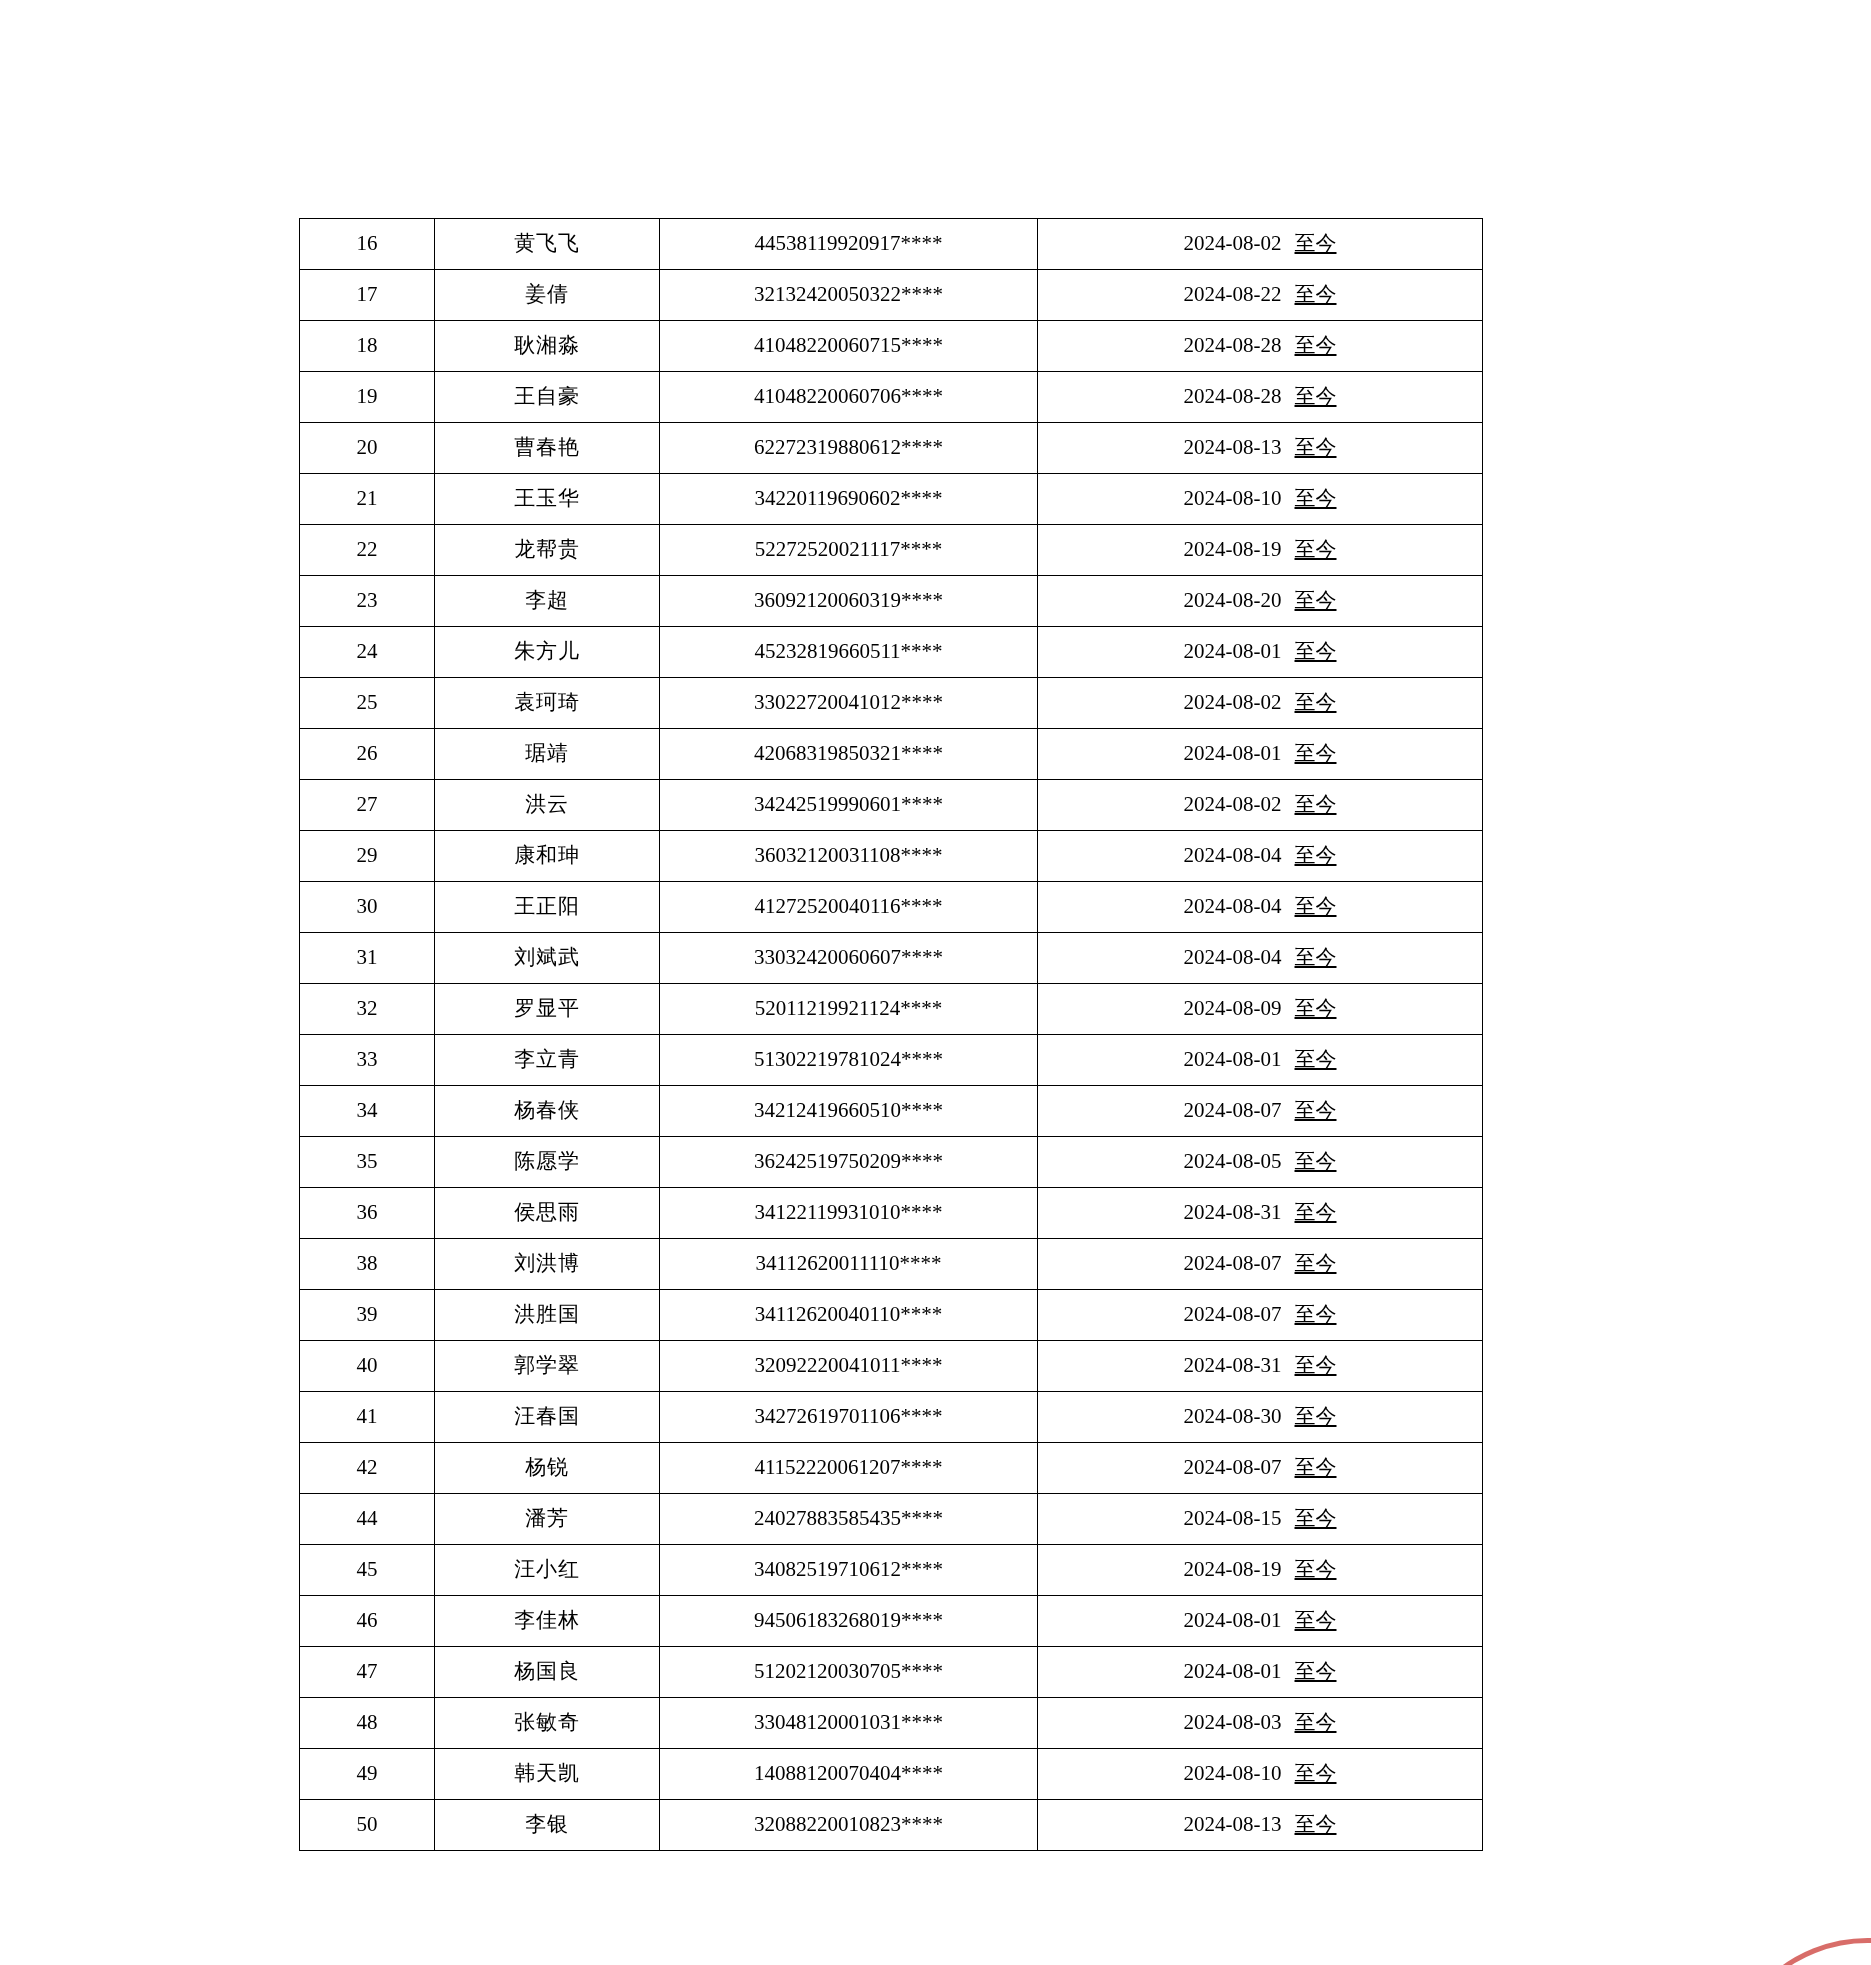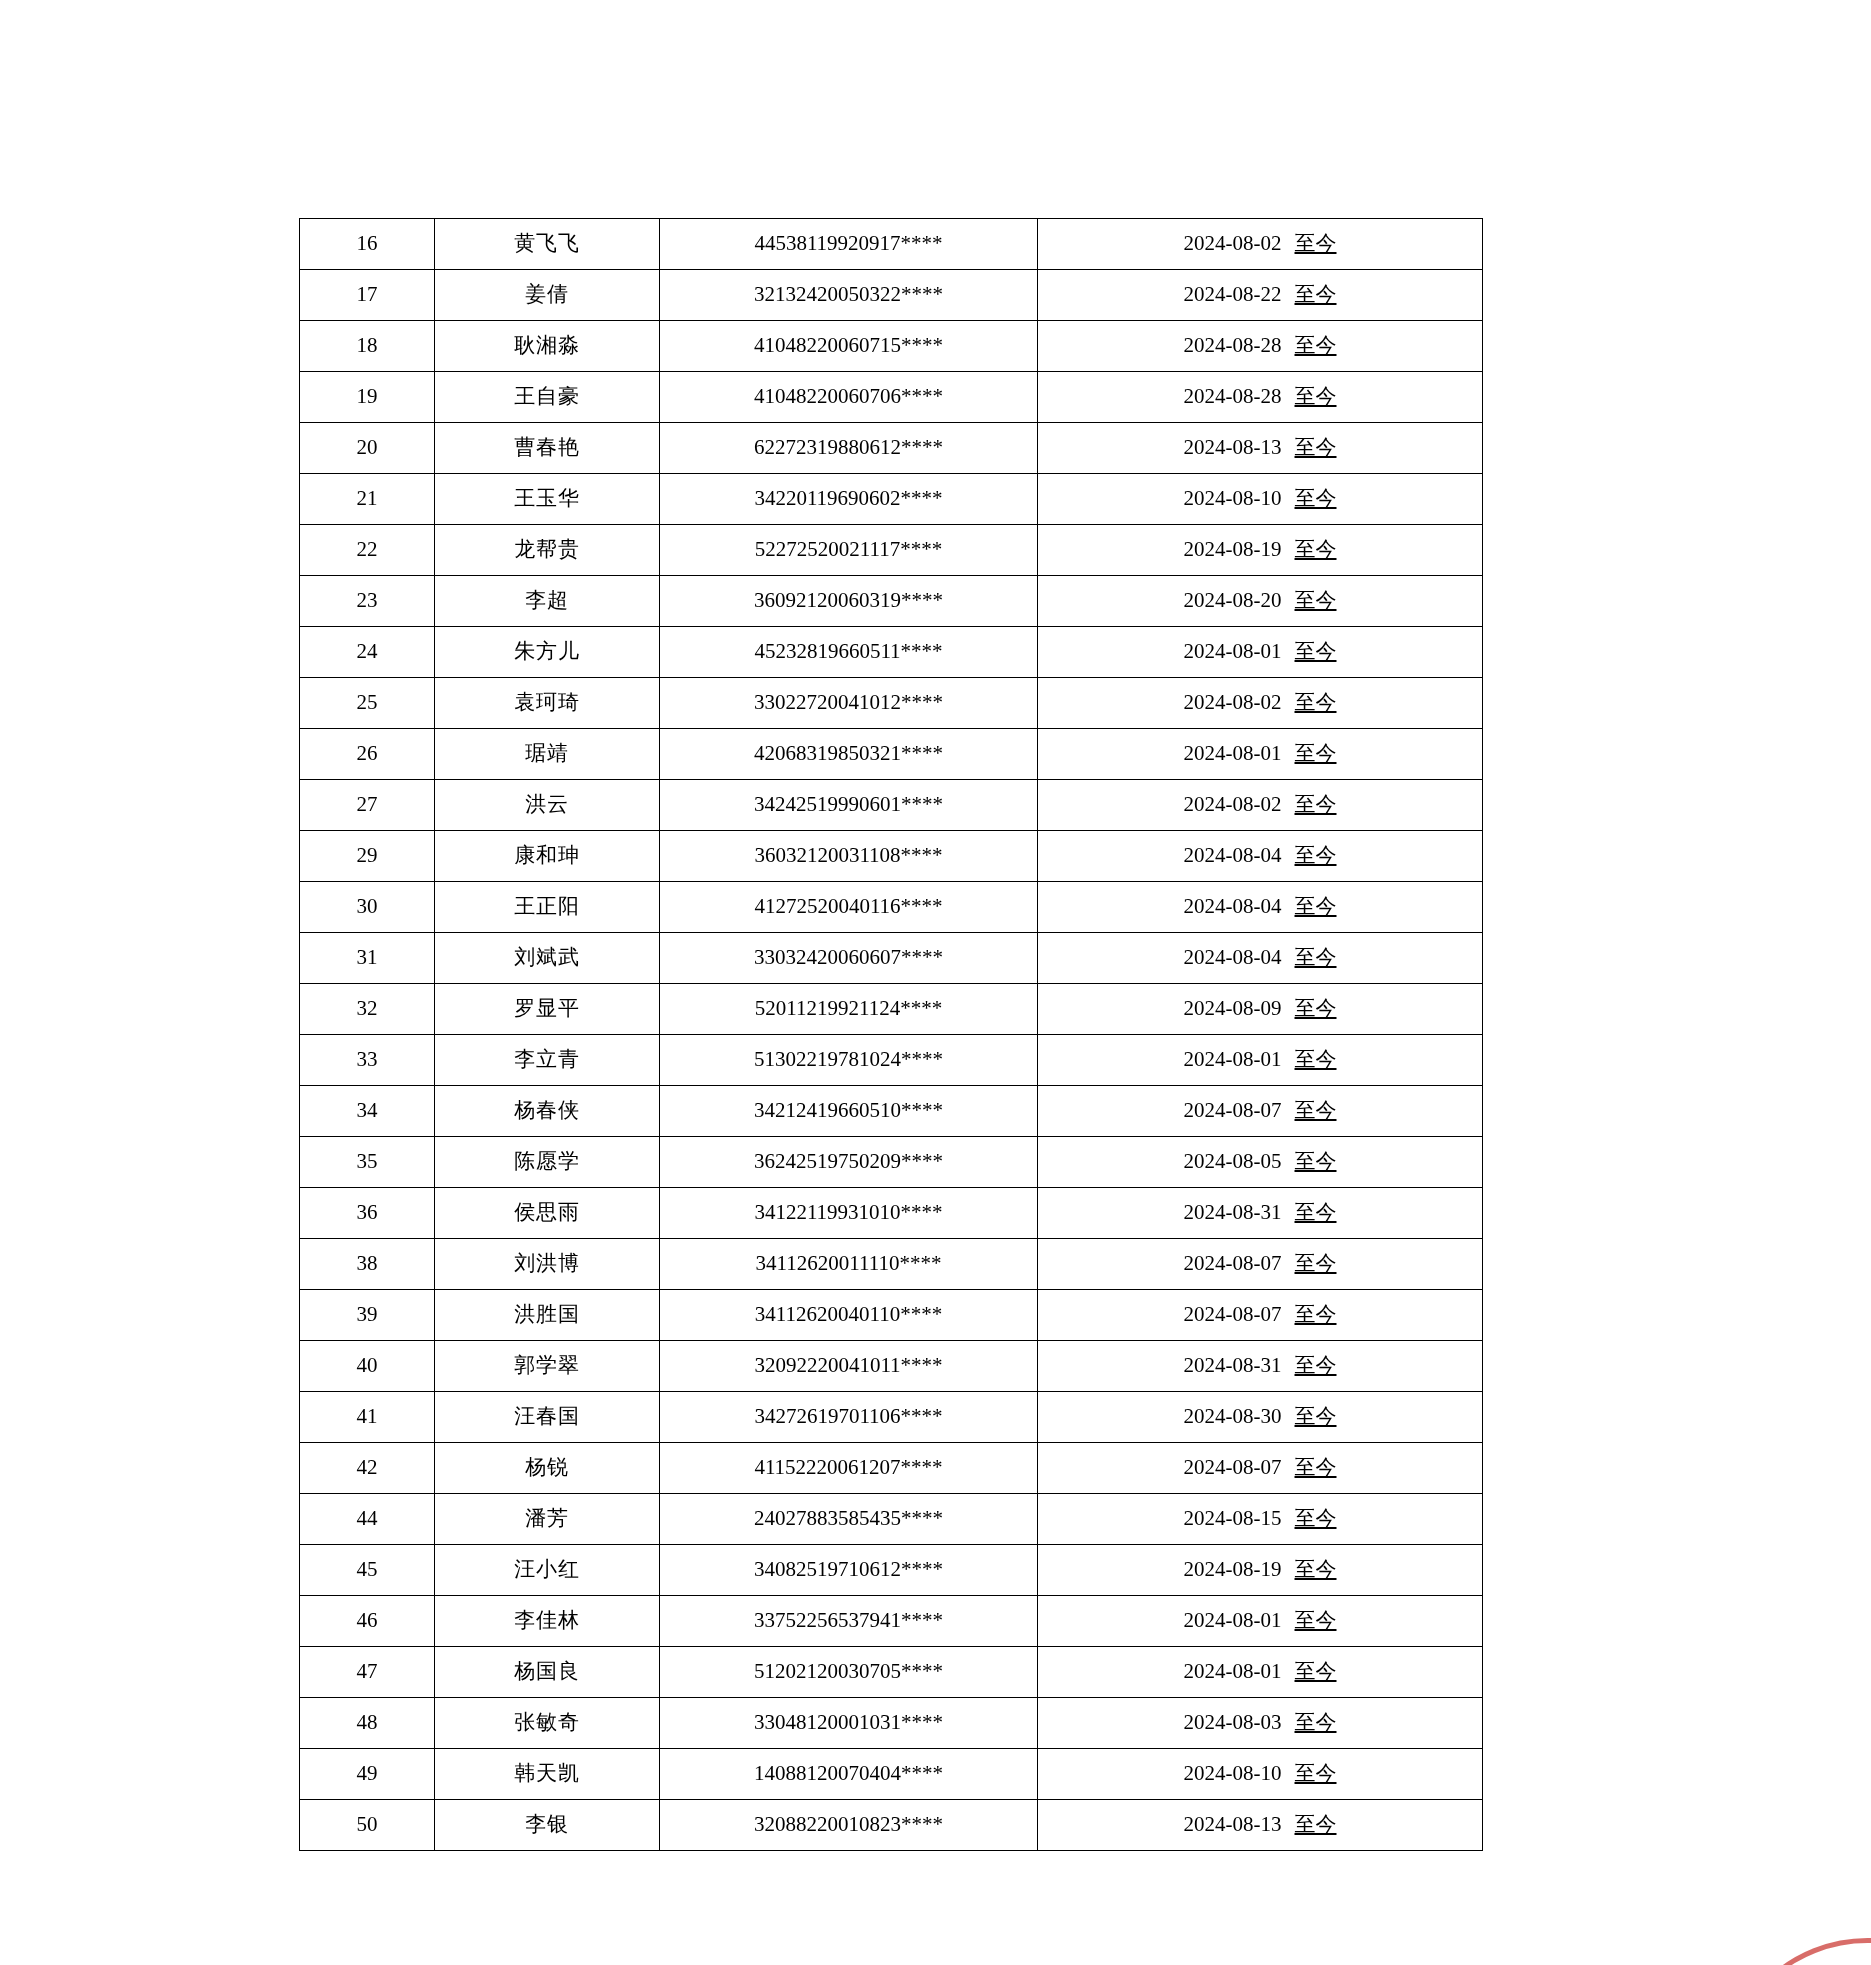--- a/index.html
+++ b/index.html
@@ -251,21 +251,21 @@
           </tr>
           <tr>
             <td class="col-idx">45</td>
             <td class="col-name"><span class="nm">汪小红</span></td>
             <td class="col-id"><span class="idnum">34082519710612****</span></td>
             <td class="col-date"><span class="dt">2024-08-19</span><span class="suffix">至今</span></td>
           </tr>
           <tr>
             <td class="col-idx">46</td>
             <td class="col-name"><span class="nm">李佳林</span></td>
-            <td class="col-id"><span class="idnum">33752256537941****</span></td>
+            <td class="col-id"><span class="idnum">94506183268019****</span></td>
             <td class="col-date"><span class="dt">2024-08-01</span><span class="suffix">至今</span></td>
           </tr>
           <tr>
             <td class="col-idx">47</td>
             <td class="col-name"><span class="nm">杨国良</span></td>
             <td class="col-id"><span class="idnum">51202120030705****</span></td>
             <td class="col-date"><span class="dt">2024-08-01</span><span class="suffix">至今</span></td>
           </tr>
           <tr>
             <td class="col-idx">48</td>

